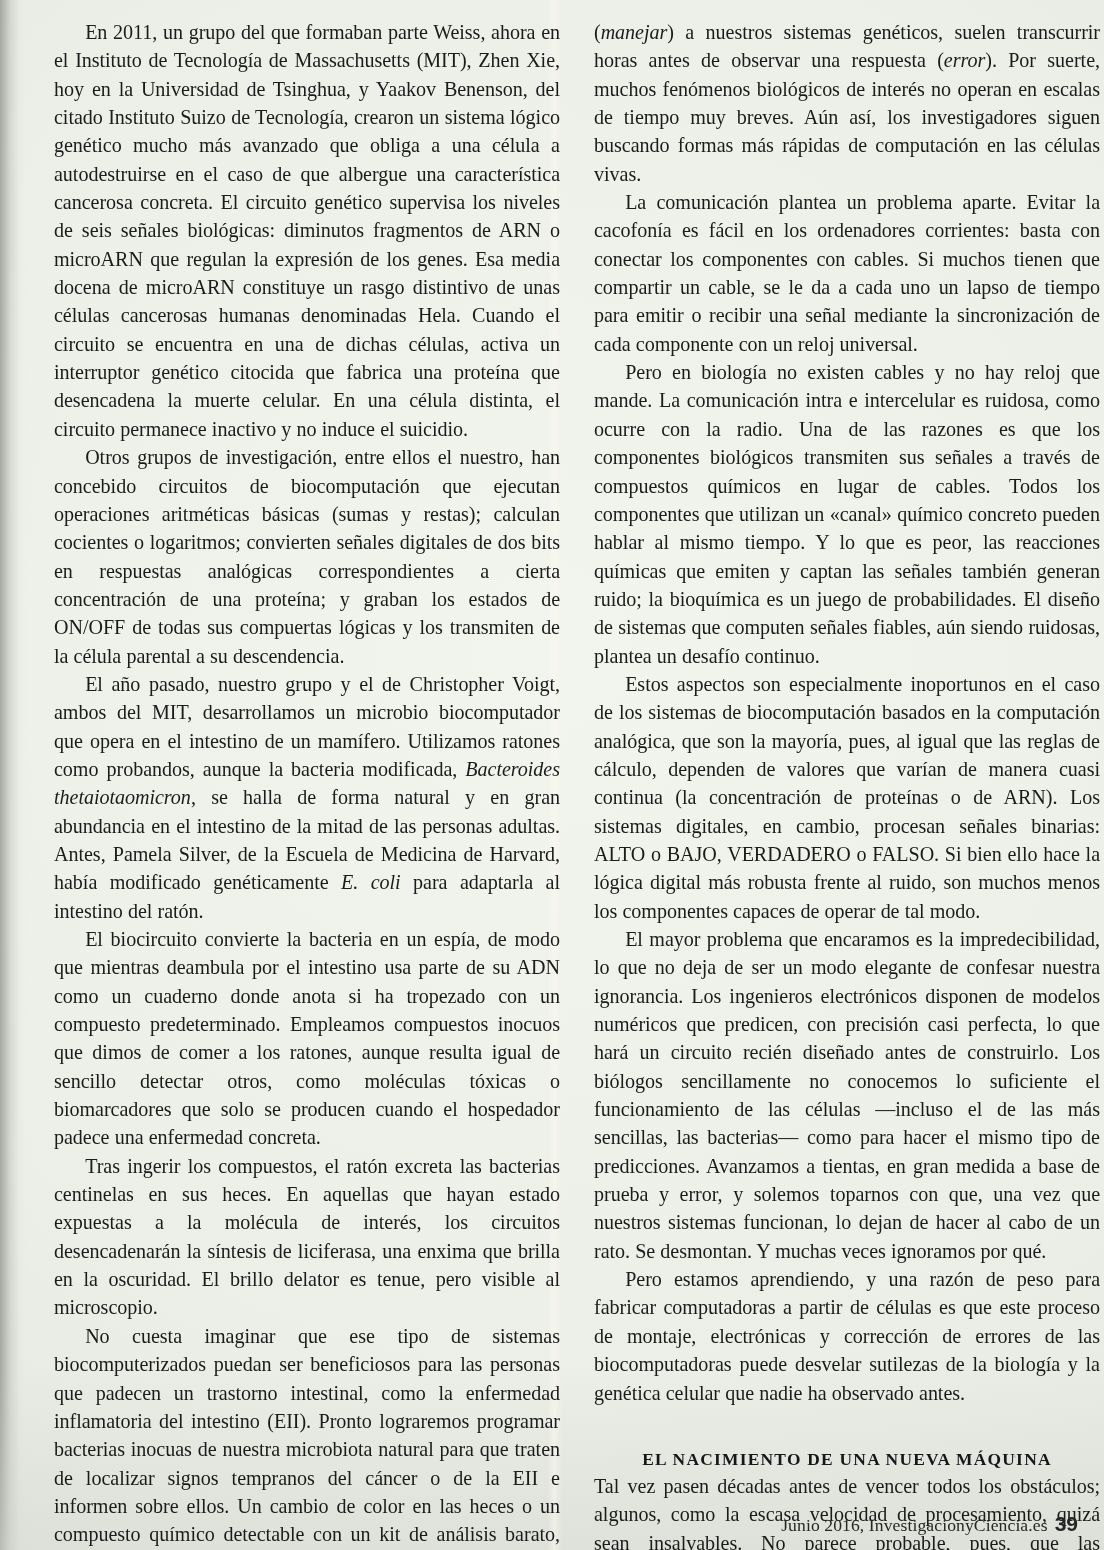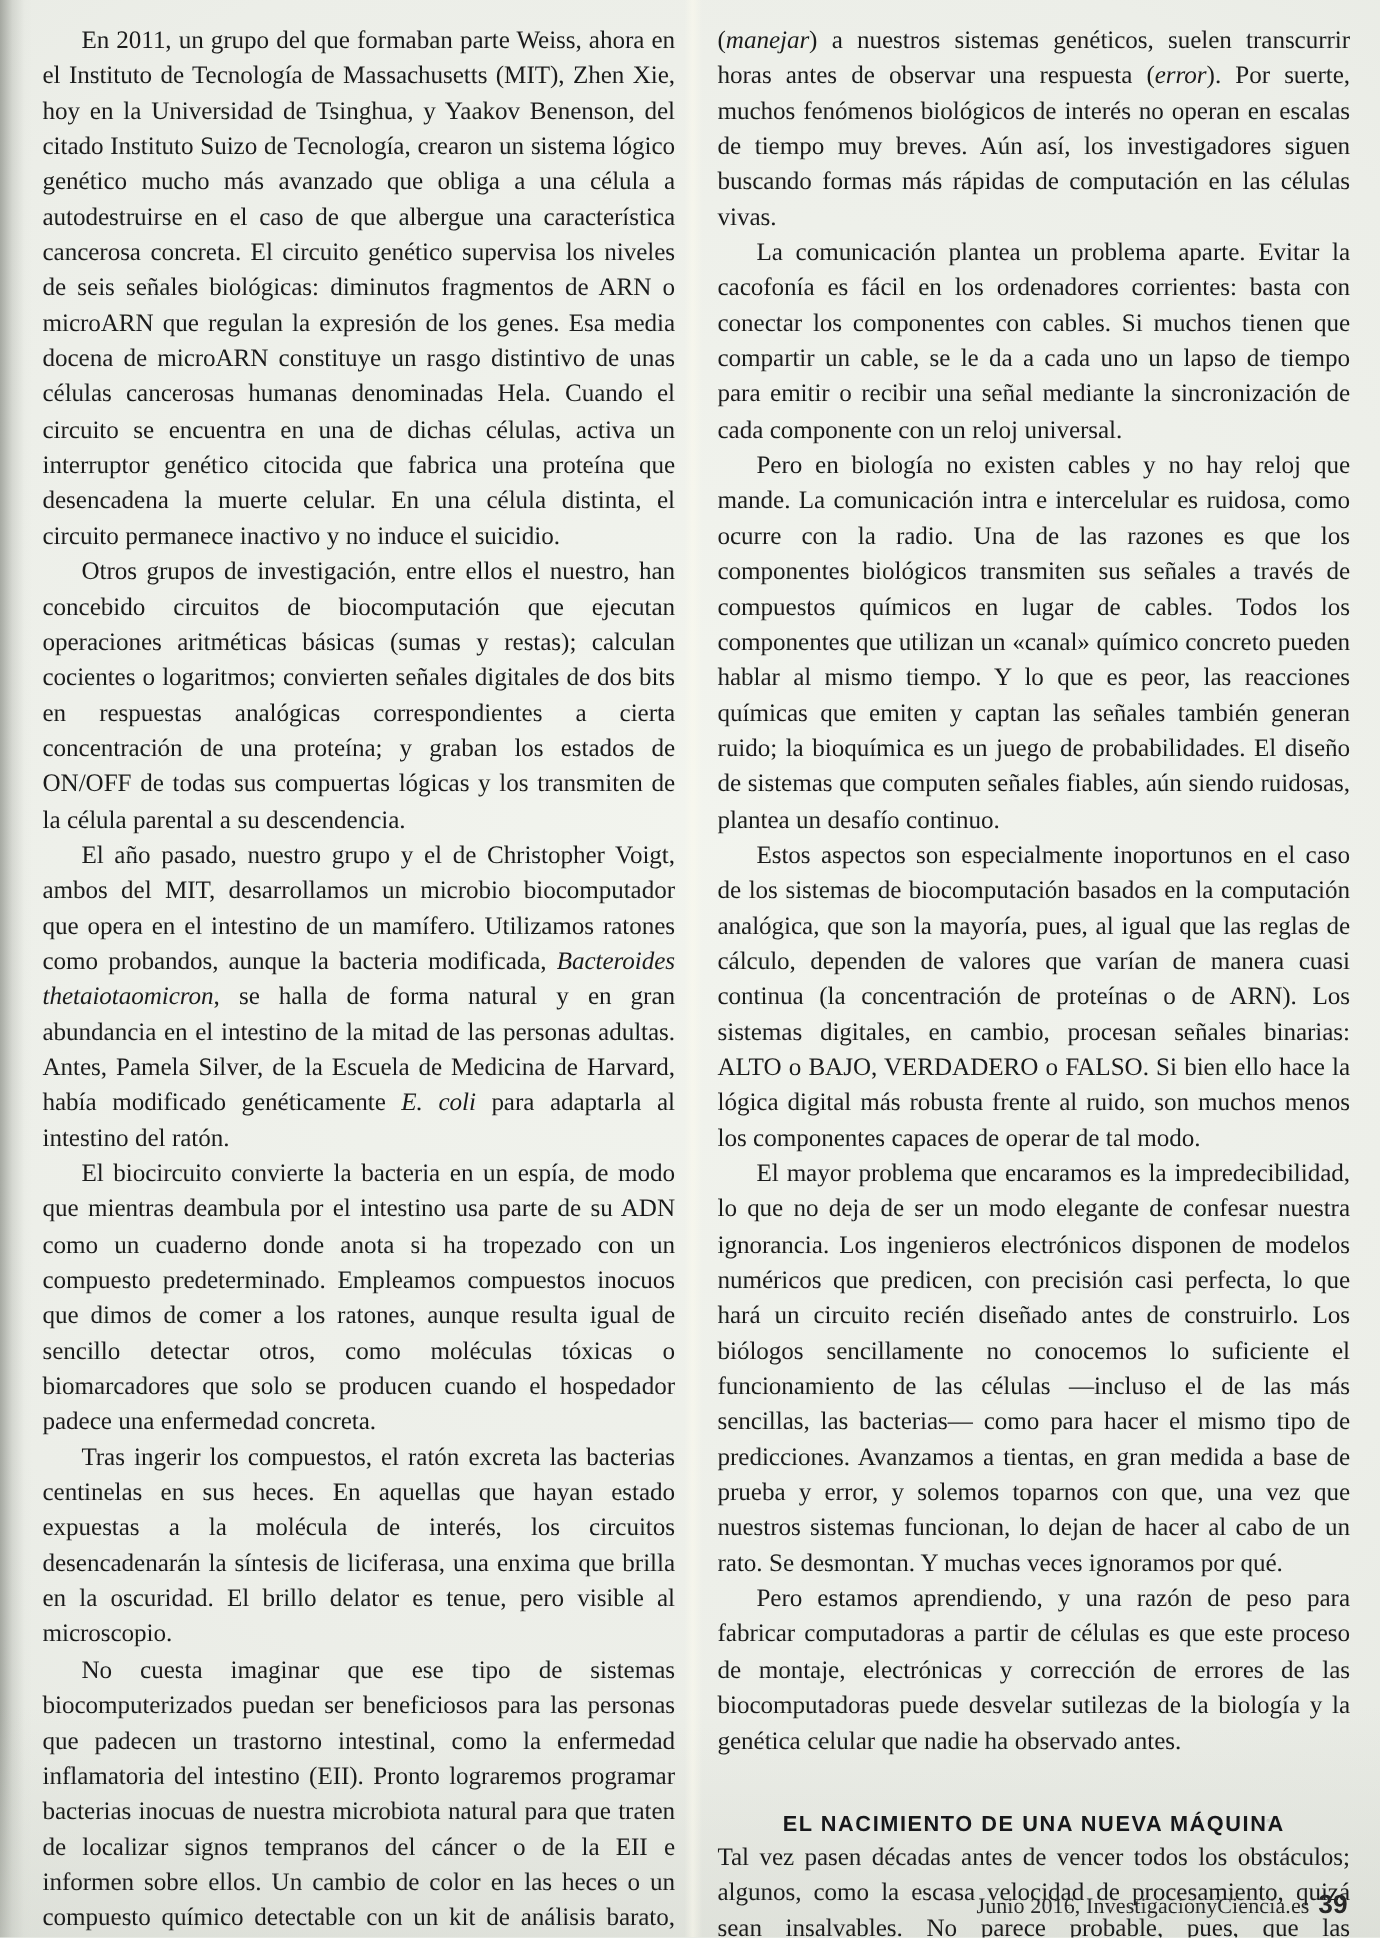--- a/index.html
+++ b/index.html
@@ -41,20 +41,21 @@
       linear-gradient(to bottom, rgba(255,255,255,0) 88%, rgba(210,213,205,.45) 100%);
     pointer-events: none;
   }
 
   .content {
     position: relative;
     z-index: 2;
     padding: 18px 34px 0 34px;
     height: 100%;
     box-sizing: border-box;
+    margin-left: 20px;
   }
 
   
   .columns {
     display: flex;
     gap: 34px;
     align-items: flex-start;
   }
   .col {
     width: 506px;
@@ -74,21 +75,21 @@
   p.body.cont {
     text-indent: 0;
   }
   p.body i {
     font-style: italic;
   }
 
   h2.section-head {
     margin: 28px 0 1px 0;
     text-align: center;
-    font-family: Liberation Sans, sans-serif;
+    font-family: Liberation Serif, serif;
     font-weight: bold;
     font-size: 17.4px;
     letter-spacing: 1.25px;
     line-height: 24px;
     color: #16171a;
   }
   .col.right h2.section-head {
     margin-top: 40px;
   }
 

